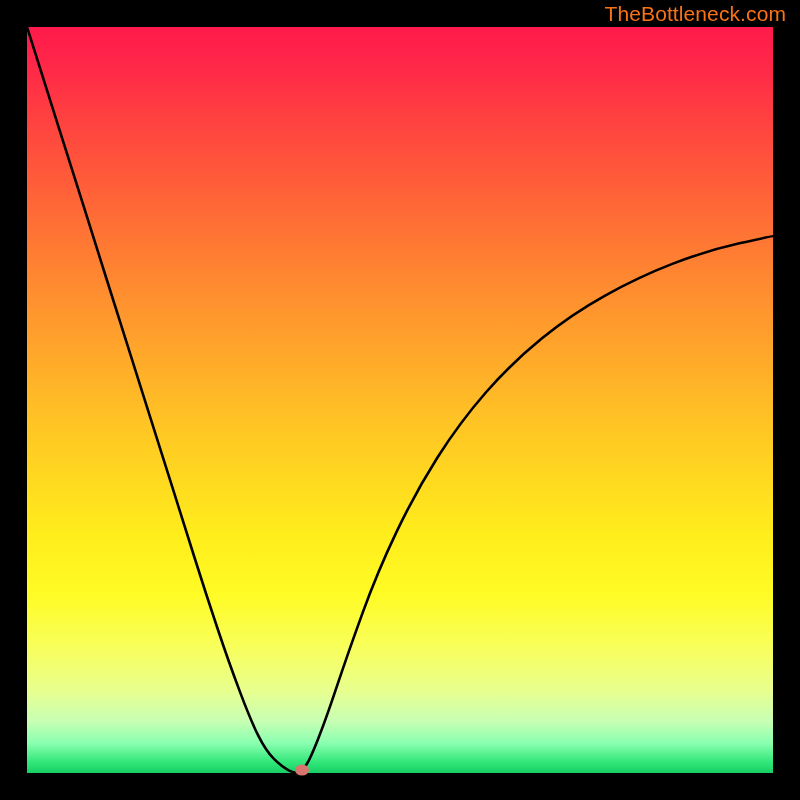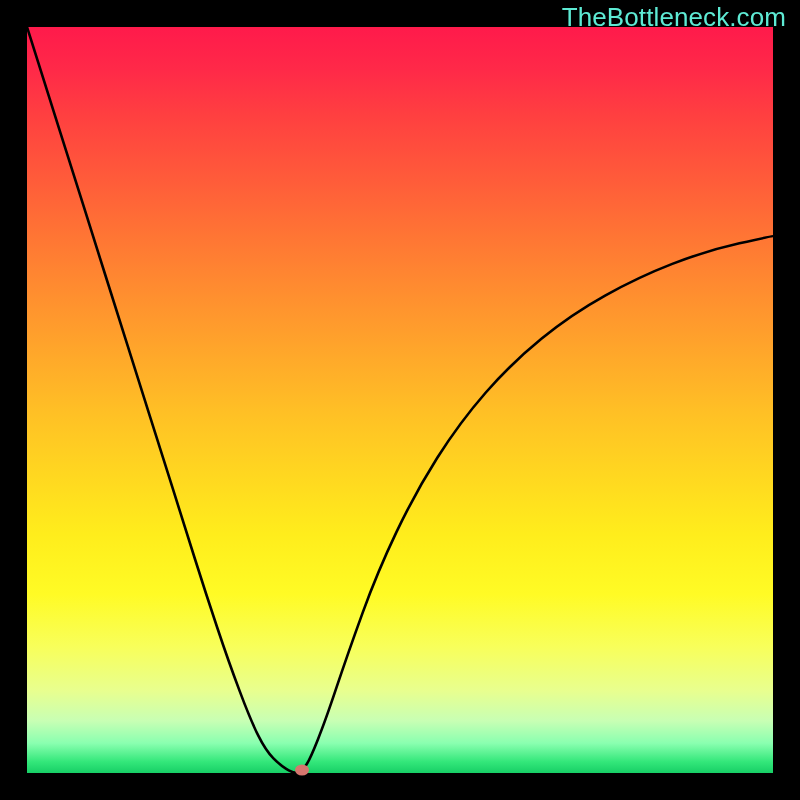--- a/index.html
+++ b/index.html
@@ -39,22 +39,22 @@
       #e8ff8f 89%,
       #c8ffb4 93%,
       #8affb0 96%,
       #33e77a 98.5%,
       #17cf66 100%);
   }
   .watermark {
     position: absolute;
     top: 2px;
     right: 14px;
-    color: #5eead4;
-    font-size: 26px;
+    color: #f97316;
+    font-size: 21px;
     font-weight: 400;
     letter-spacing: 0.1px;
     user-select: none;
   }
   svg.curve {
     position: absolute;
     inset: 0;
     width: 746px;
     height: 746px;
   }

